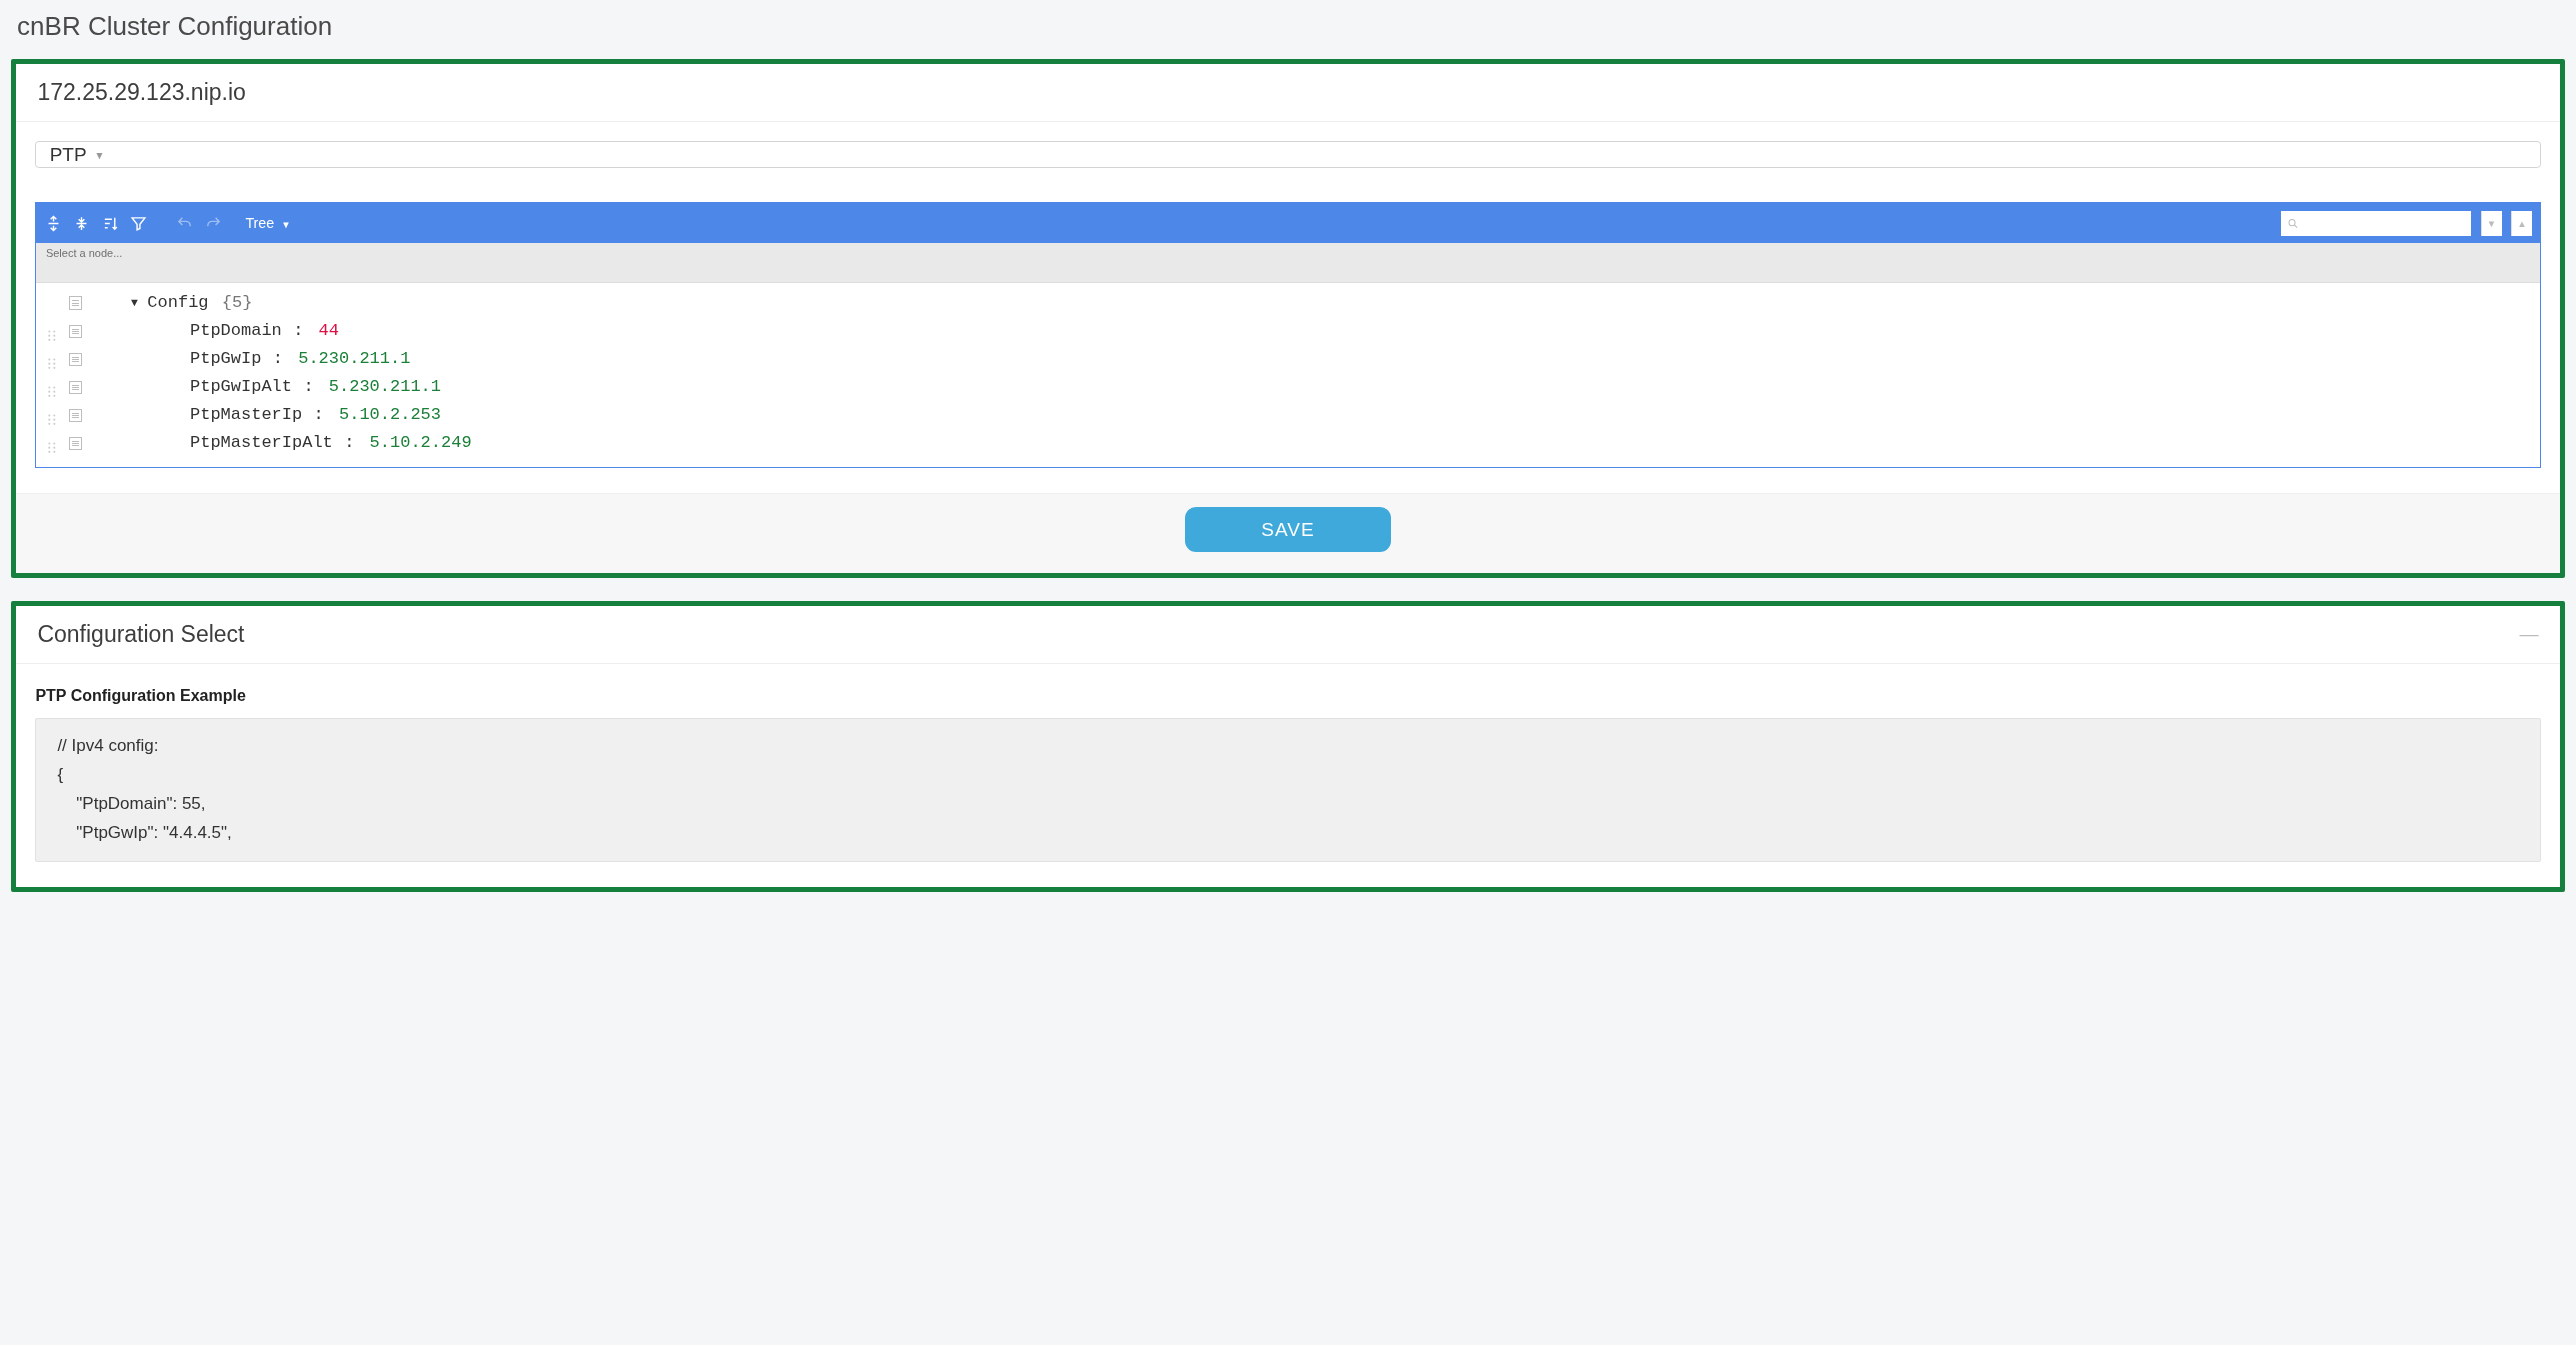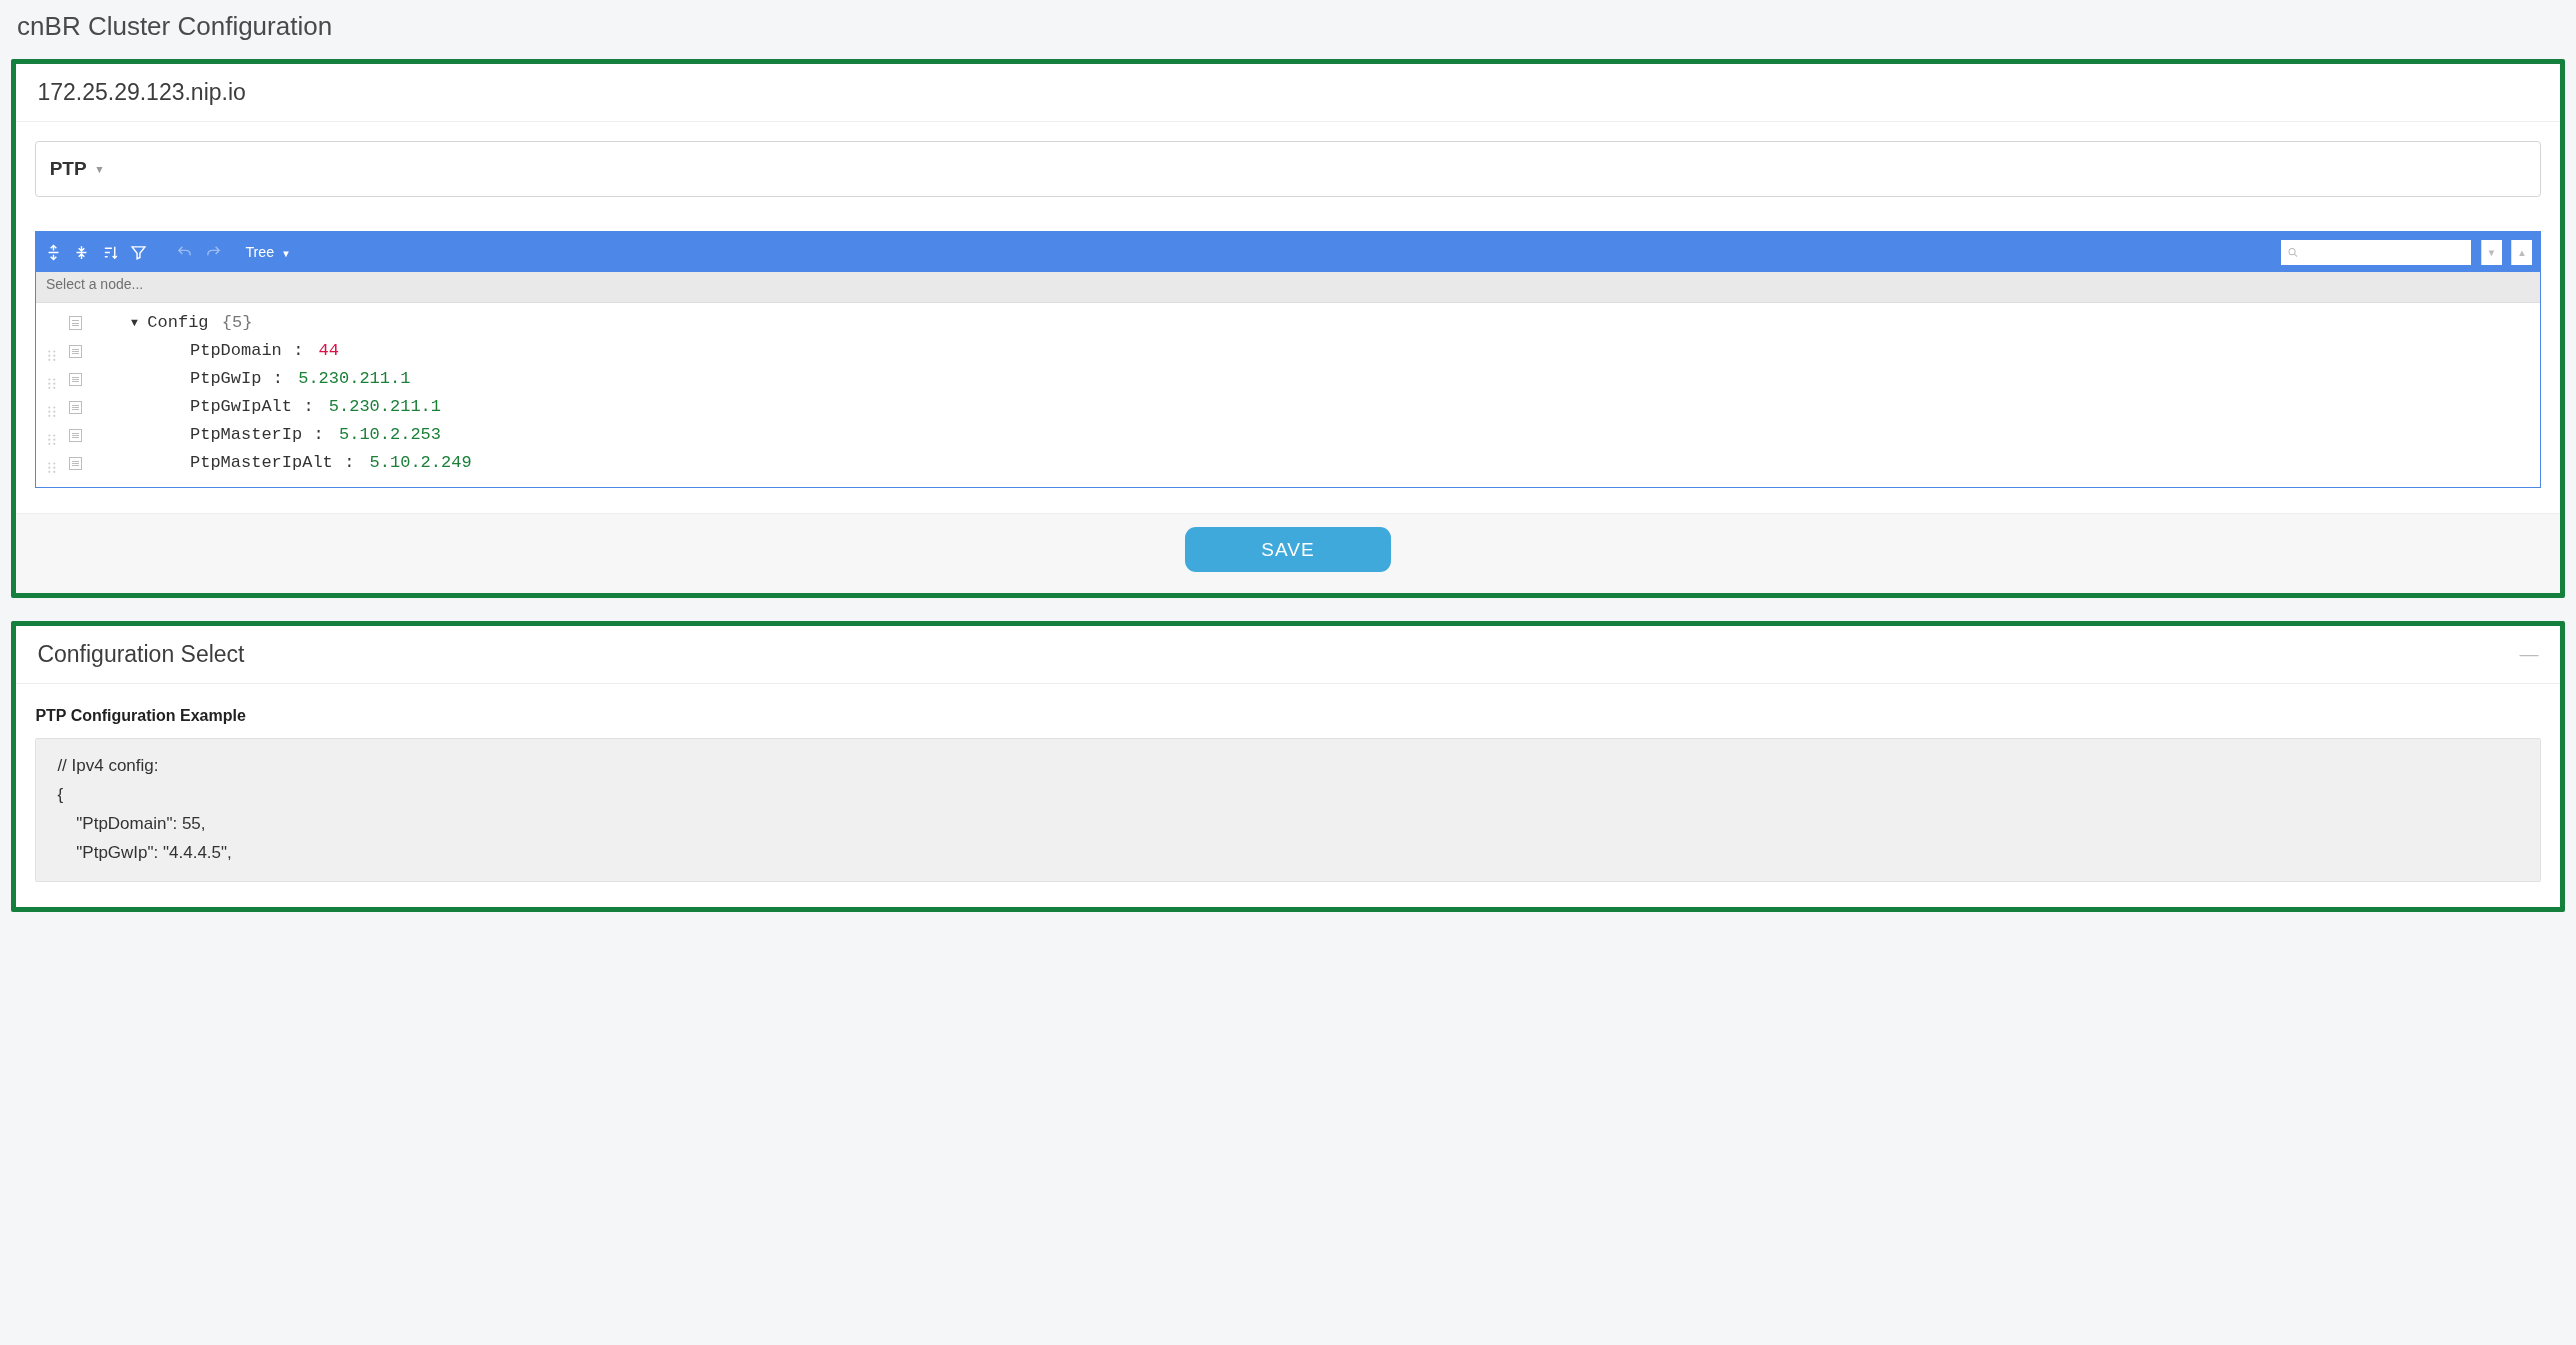--- a/index.html
+++ b/index.html
@@ -6,23 +6,23 @@
   html, body { font-family: -apple-system, BlinkMacSystemFont, "Segoe UI", Helvetica, Arial, sans-serif; background: #f5f6f7; color: #333; }
   .page { padding: 7.6px 11.4px 0 11.4px; }
   .page-title { font-size: 26px; font-weight: 400; color: #4a4a4a; margin: 3.8px 0 17px 5.7px; }
 
   .panel { background: #fff; border: 5px solid #15803d; border-radius: 1.9px; margin-bottom: 23px; }
   .panel-header { padding: 15px 21px; font-size: 23px; font-weight: 400; color: #3d3d3d; border-bottom: 1px solid #eee; display:flex; align-items:center; justify-content:space-between;}
   .panel-body { padding: 19px 19px 25px 19px; }
 
   .select-wrap { position: relative; margin-bottom: 34px; }
   .select-field {
-    width: 100%; height: 56px; padding: 7.6px 13.3px; font-size: 19px;
+    width: 100%; height: 27px; padding: 7.6px 13.3px; font-size: 19px;
     border: 1px solid #d4d4d4; border-radius: 3.8px; background: #fff; color: #333;
-    display:flex; align-items:center; font-weight:bold;
+    display:flex; align-items:center; 
   }
   .select-caret { color: #999; font-size: 10.5px; margin-left: 7.6px; }
 
   .editor-box { border: 1.9px solid #4d87e8; }
   .toolbar {
     height: 40px; background: #4d87e8; color: #fff;
     display: flex; align-items: center; padding: 0 7.6px; gap: 9.5px;
   }
   .tb-group { display:flex; align-items:center; gap:9.5px; }
   .tb-icon { width: 19px; height: 19px; display:flex; align-items:center; justify-content:center; cursor:pointer; color:#fff; }
@@ -34,22 +34,22 @@
   .tb-spacer { flex: 1; }
   .tb-search {
     height: 25px; width: 190px; background:#fff; border: none; border-radius: 0;
     display:flex; align-items:center; padding: 0 5.7px; color:#bbb;
   }
   .tb-search svg { width:13.3px; height:13.3px; stroke:#bbb; fill:none; stroke-width:2; }
   .tb-search input { border:none; outline:none; width:100%; font-size:13.3px; margin-left:3.8px; color:#333; }
   .tb-nav { width:21px; height:25px; background:#fff; border-left:1px solid #ddd; display:flex; align-items:center; justify-content:center; color:#bbb; font-size:9.5px; cursor:default;}
 
   .node-path-bar {
-    height: 31px; background: #e9e9e9; border-bottom: 1px solid #ddd;
-    font-size: 14px; color: #707070; padding: 3.8px 9.5px;
+    height: 40px; background: #e9e9e9; border-bottom: 1px solid #ddd;
+    font-size: 11px; color: #707070; padding: 3.8px 9.5px;
   }
 
   .tree {
     font-family: "SFMono-Regular", Consolas, "Liberation Mono", Menlo, monospace;
     font-size: 17px; line-height: 1.65; padding: 5.7px 0 9.5px 0; background:#fff;
   }
   .tree-row { display:flex; align-items:center; gap:9.5px; padding: 0 9.5px; }
   .drag-handle { width:13.3px; height:13.3px; color:#cfcfcf; }
   .drag-handle svg { width:13.3px; height:13.3px; }
   .menu-icon { width:13.3px; height:13.3px; border:1px solid #bdbdbd; background:#fff; display:flex; flex-direction:column; justify-content:space-evenly; padding:1.9px; }

